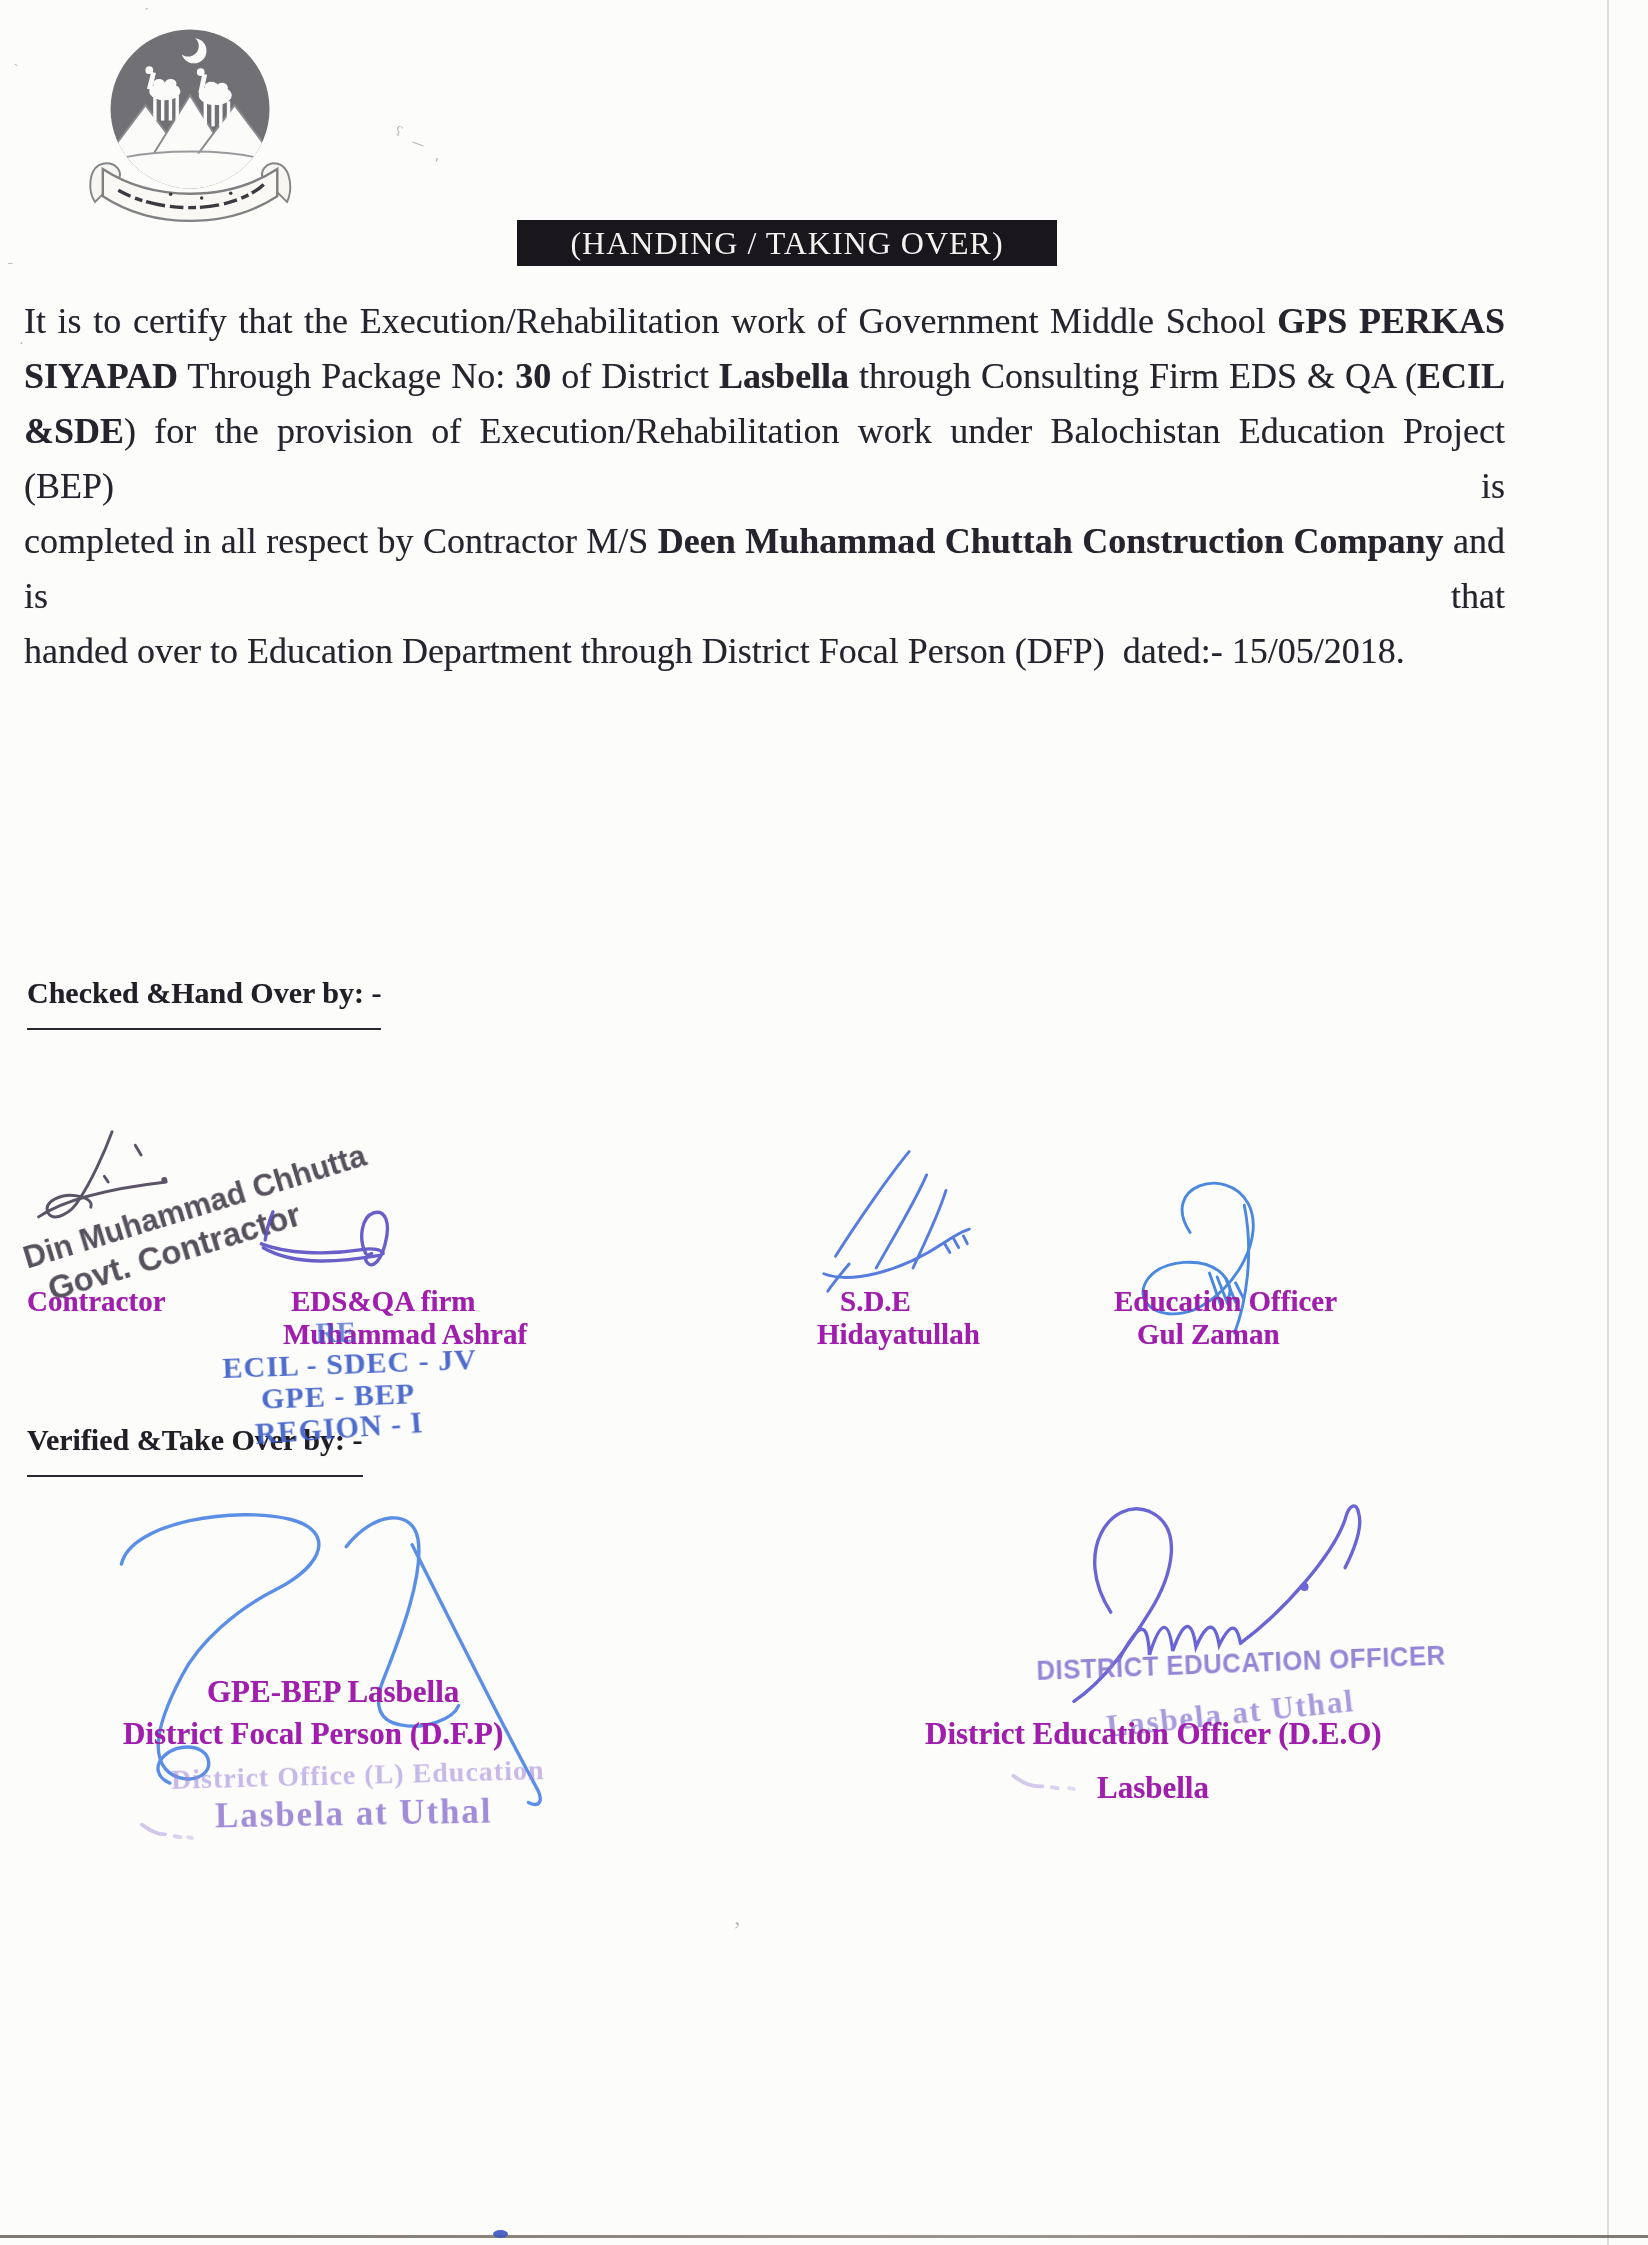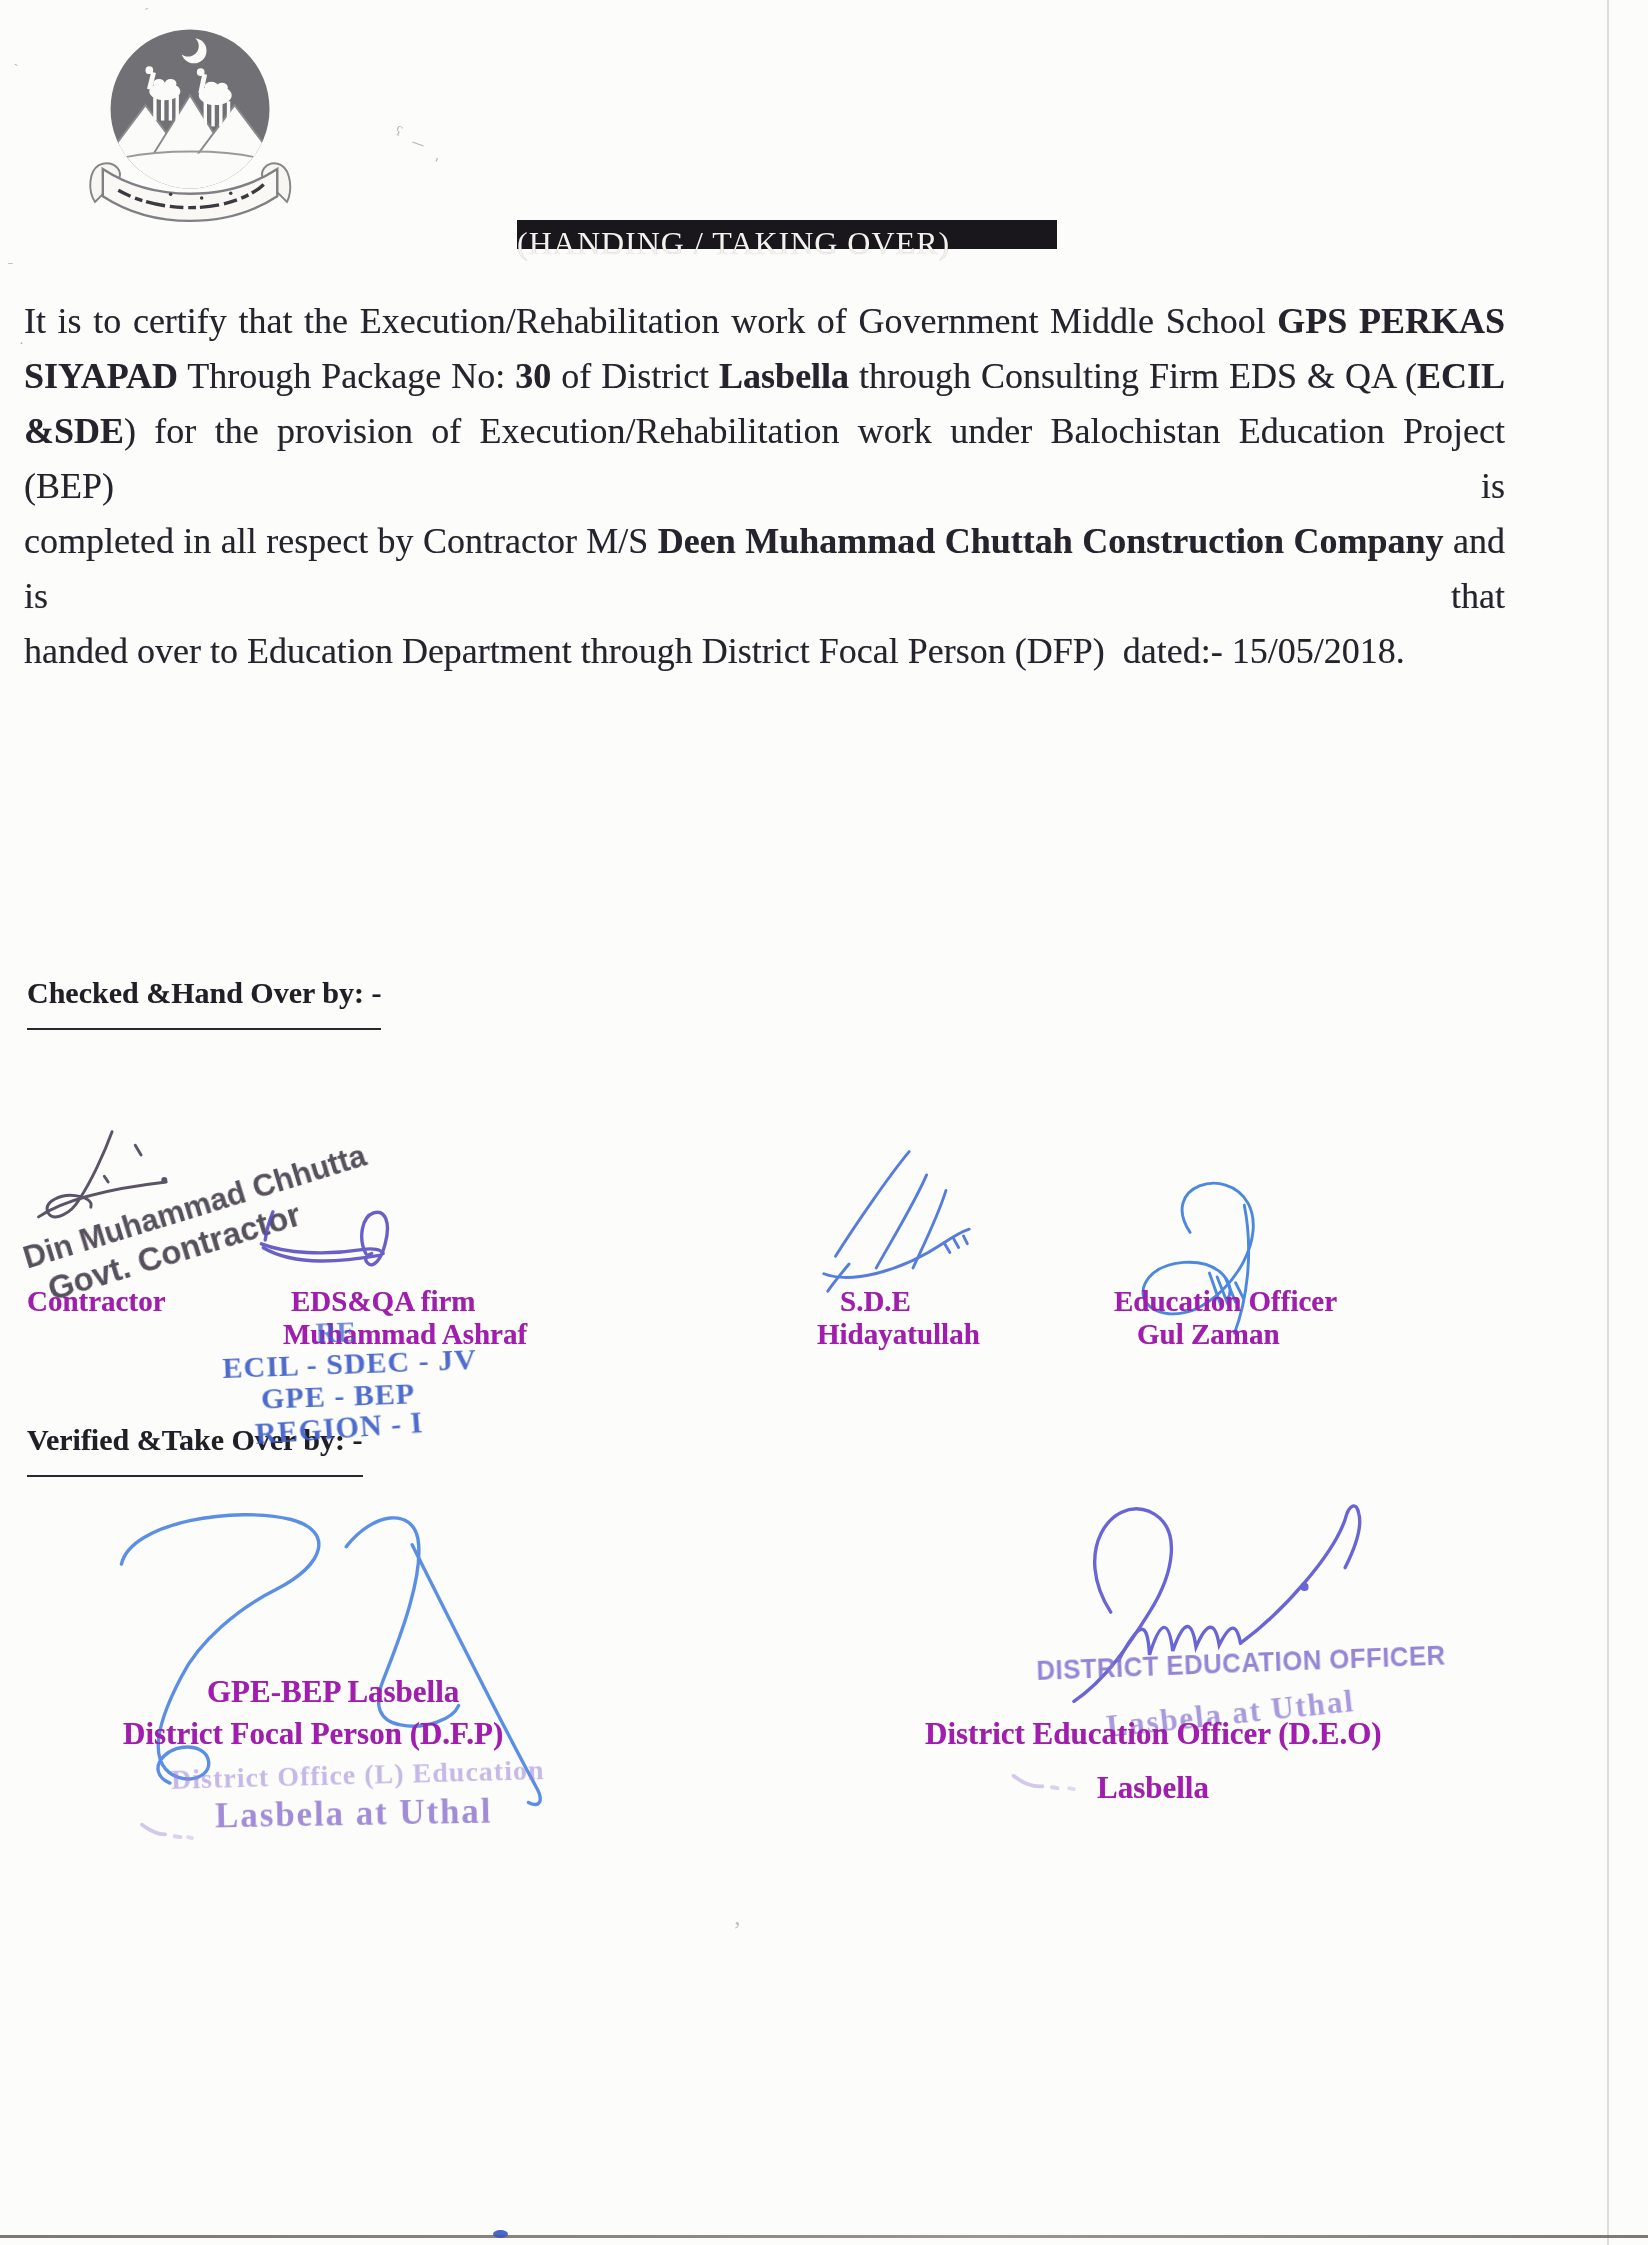--- a/index.html
+++ b/index.html
@@ -5,22 +5,22 @@
   html,body{margin:0;padding:0;background:#e8e8e8;}
   .page{position:relative;width:1649px;height:2245px;background:#fcfcfa;overflow:hidden;
         font-family:"Liberation Serif",serif;color:#26232b;}
   .abs{position:absolute;}
   .doc-text{text-shadow:0 0 0.7px rgba(40,40,55,.4);}
 
   
   .title{left:413px;top:25px;font-style:italic;font-weight:bold;font-size:57px;
          letter-spacing:-1px;color:#221f26;border-bottom:5.8px solid #2b2830;
          padding:0 7.8px 8.7px 1.9px;white-space:nowrap;}
-  .banner-box{left:517px;top:220px;width:540px;height:29px;background:#19171b;
-         color:#f4f2ef;font-size:32px;line-height:46px;text-align:left;
+  .banner-box{left:517px;top:220px;width:540px;height:46px;background:#19171b;
+         color:#f4f2ef;font-size:32px;line-height:46px;text-align:center;
          letter-spacing:1px;white-space:nowrap;}
 
   
   .paragraph{left:24px;top:294px;width:1481px;font-size:36px;line-height:55px;color:#26232c;}
   .cert-line{text-align:justify;text-align-last:justify;white-space:normal;}
   .cert-line.last{text-align-last:left;}
   .cert-line .b{font-weight:bold;}
 
   .section-heading{font-weight:bold;font-size:30px;border-bottom:2.9px solid #2b2830;
          padding-bottom:18px;white-space:nowrap;color:#211e26;}

